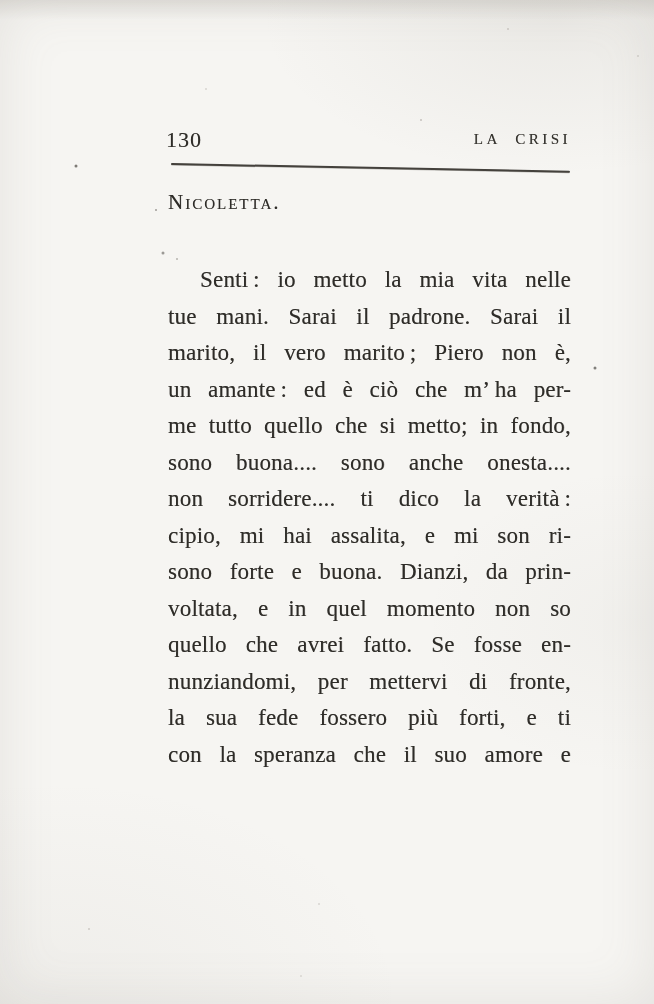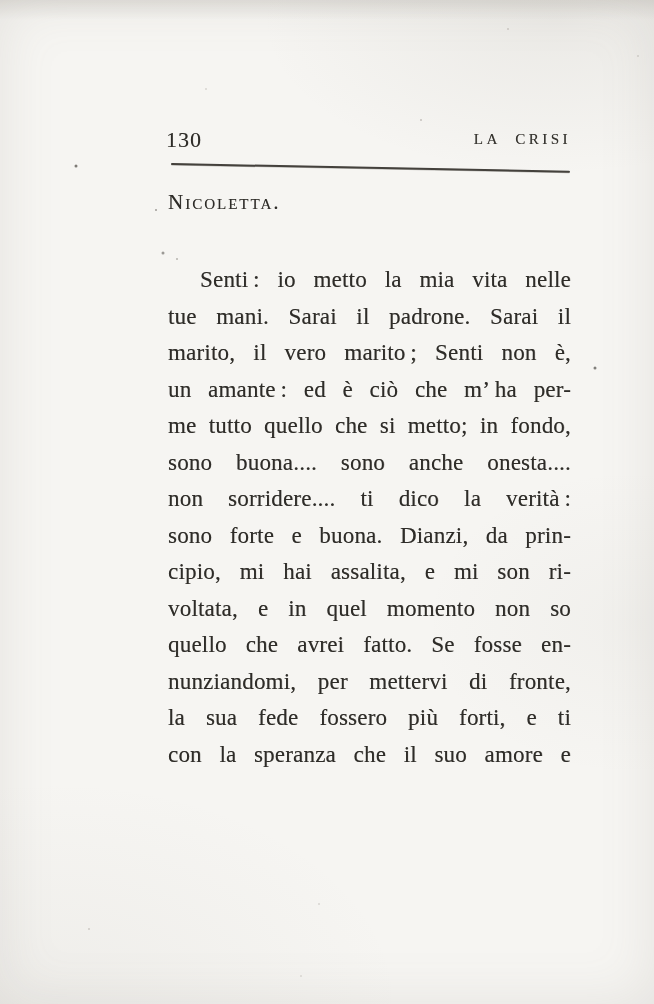--- a/index.html
+++ b/index.html
@@ -118,27 +118,27 @@
 
   <div class="running-title">LA CRISI</div>
 
   <div class="header-rule"></div>
 
   <div class="section-heading">Nicoletta.</div>
 
   <div class="body-text">
     <div class="text-line indent">Senti : io metto la mia vita nelle</div>
     <div class="text-line">tue mani. Sarai il padrone. Sarai il</div>
-    <div class="text-line">marito, il vero marito ; Senti non è,</div>
+    <div class="text-line">marito, il vero marito ; Piero non è,</div>
     <div class="text-line">un amante : ed è ciò che m’ ha per-</div>
     <div class="text-line">me tutto quello che si metto; in fondo,</div>
     <div class="text-line">sono buona.... sono anche onesta....</div>
     <div class="text-line">non sorridere.... ti dico la verità :</div>
+    <div class="text-line">cipio, mi hai assalita, e mi son ri-</div>
     <div class="text-line">sono forte e buona. Dianzi, da prin-</div>
-    <div class="text-line">cipio, mi hai assalita, e mi son ri-</div>
     <div class="text-line">voltata, e in quel momento non so</div>
     <div class="text-line">quello che avrei fatto. Se fosse en-</div>
     <div class="text-line">nunziandomi, per mettervi di fronte,</div>
     <div class="text-line">la sua fede fossero più forti, e ti</div>
     <div class="text-line">con la speranza che il suo amore e</div>
   </div>
 
 </div>
 
 </body></html>

